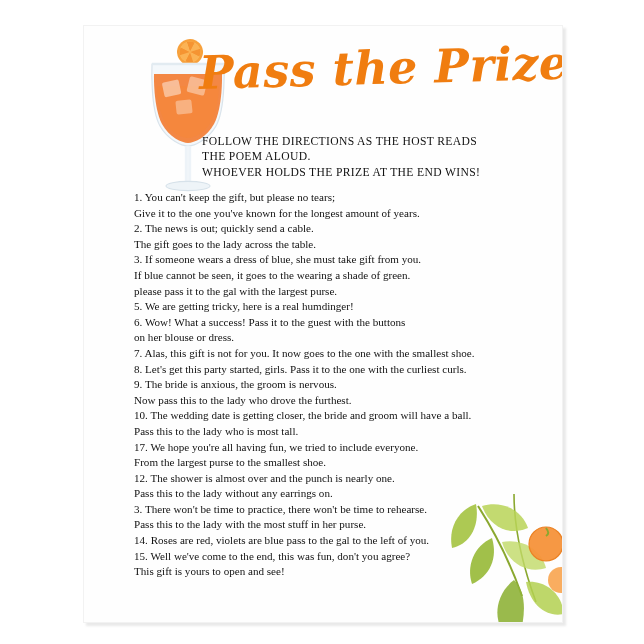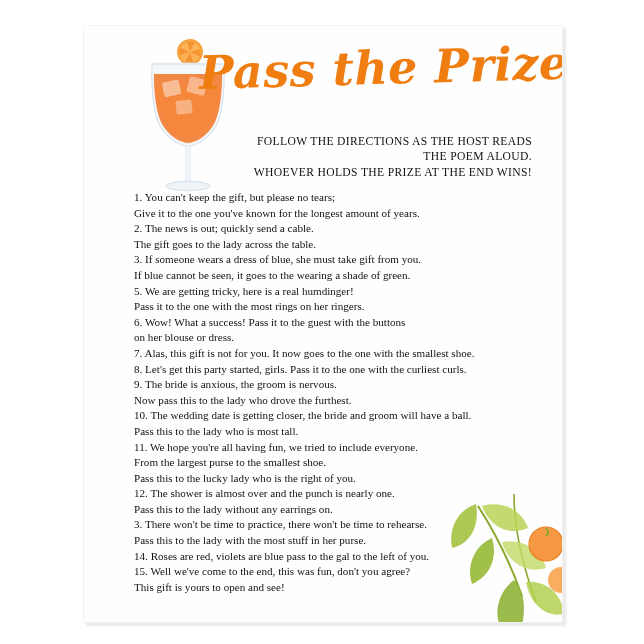--- a/index.html
+++ b/index.html
@@ -70,21 +70,20 @@
   .subtitle {
     position: absolute;
     left: 118px;
     top: 108px;
     width: 330px;
     color: #111111;
     font-family: "Liberation Serif", serif;
     font-size: 11.6px;
     line-height: 1.32;
     letter-spacing: 0.35px;
-    text-align: right;
   }
   .subtitle div { white-space: nowrap; }
 
   
   .poem {
     position: absolute;
     left: 50px;
     top: 164px;
     width: 404px;
     color: #111111;
@@ -162,33 +161,32 @@
       <div>WHOEVER HOLDS THE PRIZE AT THE END WINS!</div>
     </div>
 
     <div class="poem">
       <div class="line">1. You can't keep the gift, but please no tears;</div>
       <div class="line">Give it to the one you've known for the longest amount of years.</div>
       <div class="line">2. The news is out; quickly send a cable.</div>
       <div class="line">The gift goes to the lady across the table.</div>
       <div class="line">3. If someone wears a dress of blue, she must take gift from you.</div>
       <div class="line">If blue cannot be seen, it goes to the wearing a shade of green.</div>
+      <div class="line">please pass it to the gal with the largest purse.</div>
       <div class="line">5. We are getting tricky, here is a real humdinger!</div>
-      <div class="line">Pass it to the one with the most rings on her ringers.</div>
       <div class="line">6. Wow! What a success! Pass it to the guest with the buttons</div>
       <div class="line">on her blouse or dress.</div>
       <div class="line">7. Alas, this gift is not for you. It now goes to the one with the smallest shoe.</div>
       <div class="line">8. Let's get this party started, girls. Pass it to the one with the curliest curls.</div>
       <div class="line">9. The bride is anxious, the groom is nervous.</div>
       <div class="line">Now pass this to the lady who drove the furthest.</div>
       <div class="line">10. The wedding date is getting closer, the bride and groom will have a ball.</div>
       <div class="line">Pass this to the lady who is most tall.</div>
-      <div class="line">11. We hope you're all having fun, we tried to include everyone.</div>
+      <div class="line">17. We hope you're all having fun, we tried to include everyone.</div>
       <div class="line">From the largest purse to the smallest shoe.</div>
-      <div class="line">Pass this to the lucky lady who is the right of you.</div>
       <div class="line">12. The shower is almost over and the punch is nearly one.</div>
       <div class="line">Pass this to the lady without any earrings on.</div>
       <div class="line">3. There won't be time to practice, there won't be time to rehearse.</div>
       <div class="line">Pass this to the lady with the most stuff in her purse.</div>
       <div class="line">14. Roses are red, violets are blue pass to the gal to the left of you.</div>
       <div class="line">15. Well we've come to the end, this was fun, don't you agree?</div>
       <div class="line">This gift is yours to open and see!</div>
     </div>
 
     <div class="floral">

